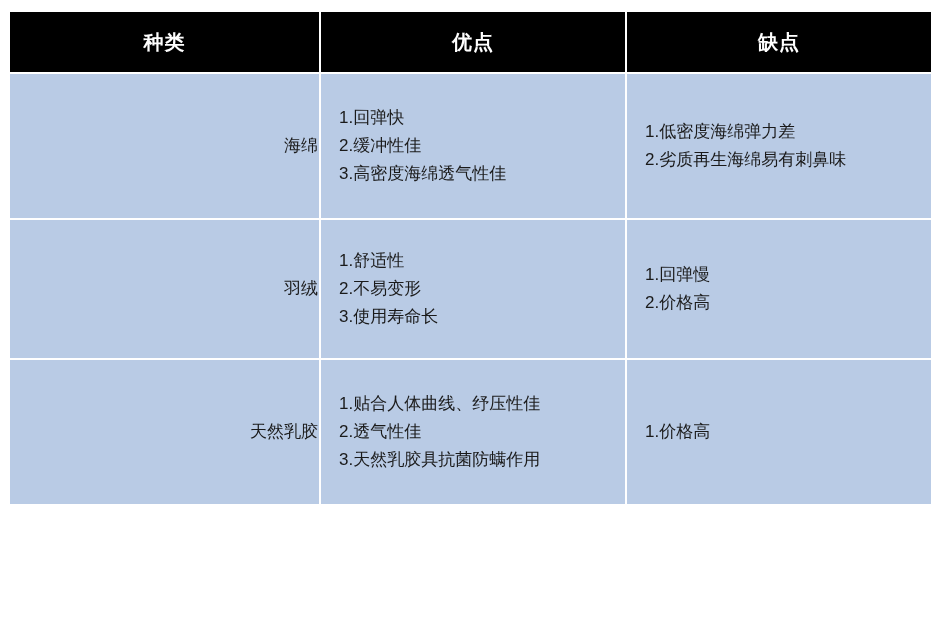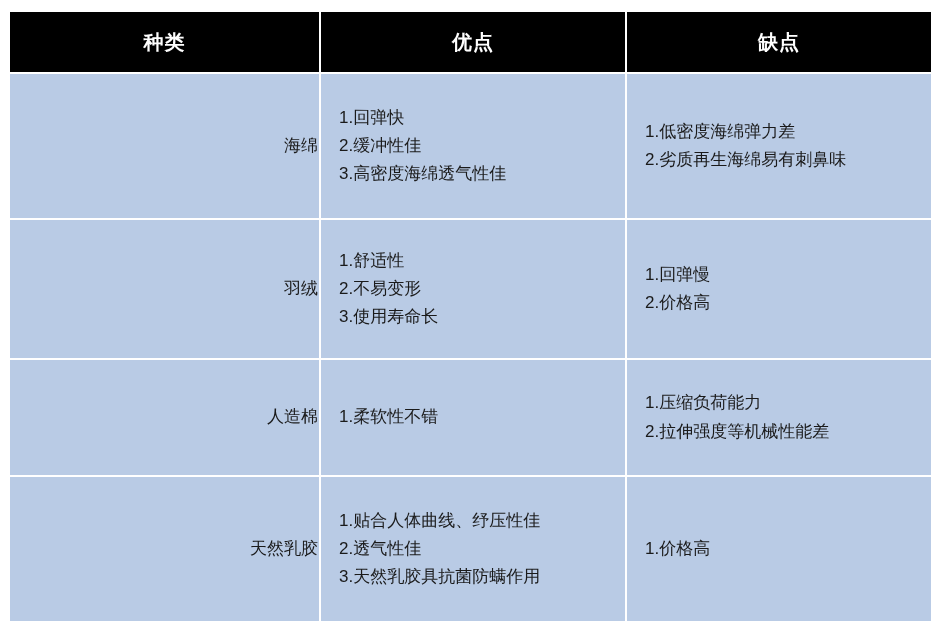--- a/index.html
+++ b/index.html
@@ -110,30 +110,20 @@
           <div class="line">1.舒适性</div>
           <div class="line">2.不易变形</div>
           <div class="line">3.使用寿命长</div>
         </td>
         <td class="list">
           <div class="line">1.回弹慢</div>
           <div class="line">2.价格高</div>
         </td>
       </tr>
 
-      <tr class="row-cotton">
-        <td class="kind">人造棉</td>
-        <td class="list">
-          <div class="line">1.柔软性不错</div>
-        </td>
-        <td class="list">
-          <div class="line">1.压缩负荷能力</div>
-          <div class="line">2.拉伸强度等机械性能差</div>
-        </td>
-      </tr>
 
       <tr class="row-latex">
         <td class="kind">天然乳胶</td>
         <td class="list">
           <div class="line">1.贴合人体曲线、纾压性佳</div>
           <div class="line">2.透气性佳</div>
           <div class="line">3.天然乳胶具抗菌防螨作用</div>
         </td>
         <td class="list">
           <div class="line">1.价格高</div>

